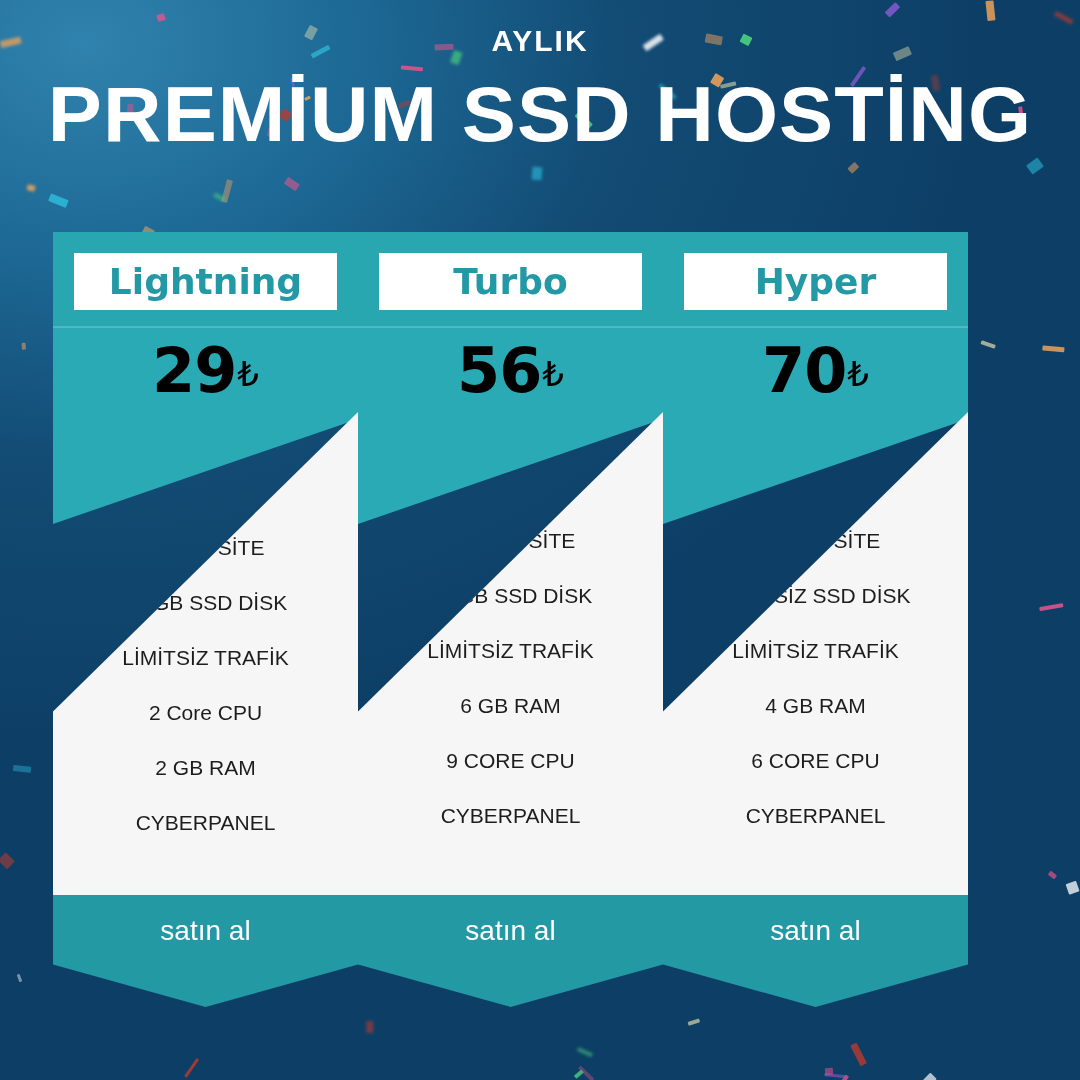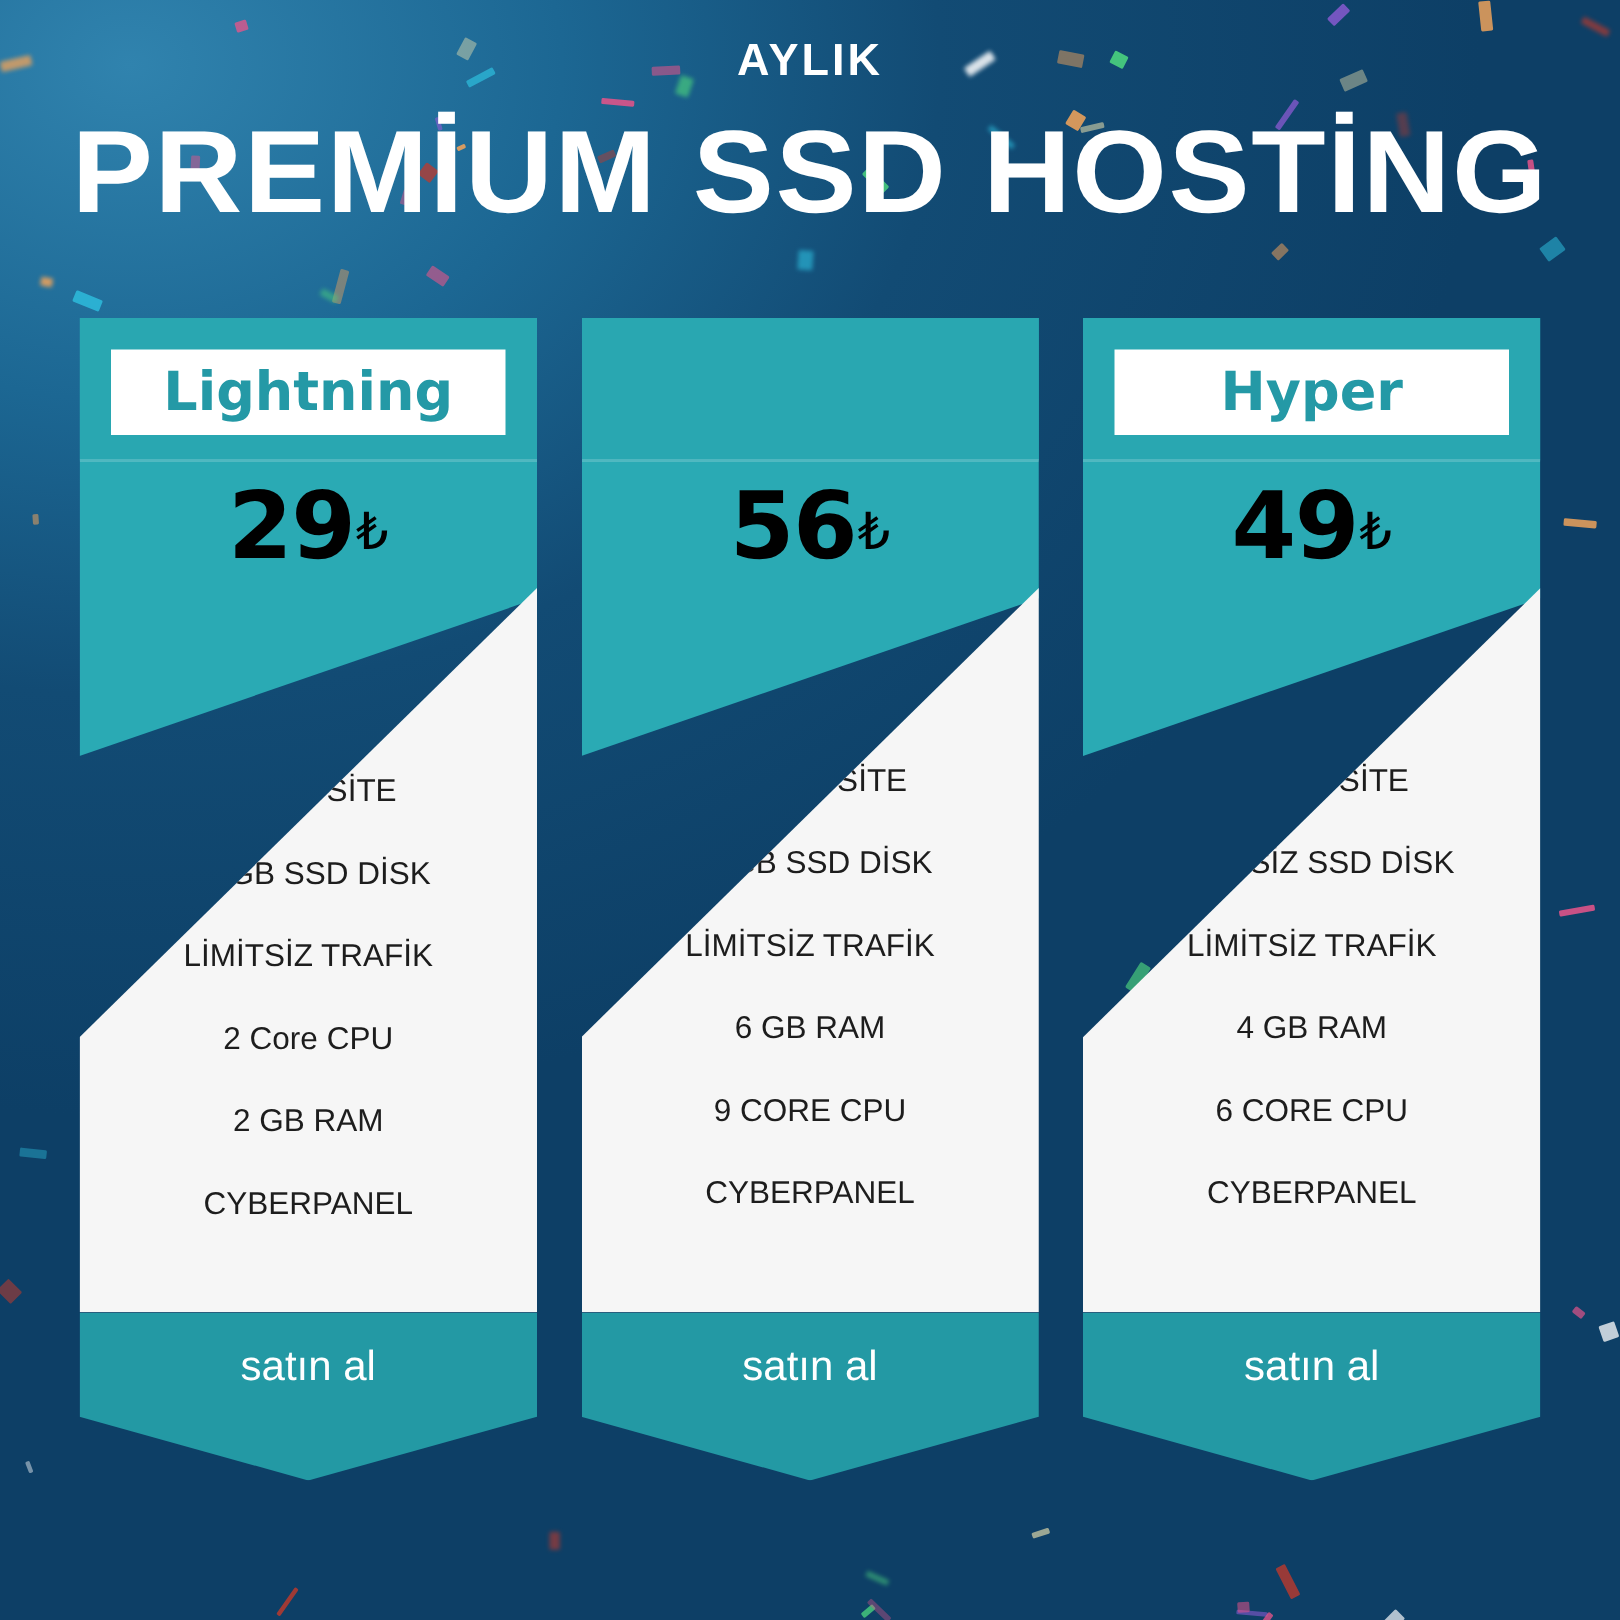--- a/index.html
+++ b/index.html
@@ -60,25 +60,24 @@
     color: #ffffff;
     line-height: 1.05;
     transform: scaleX(1.04);
     white-space: nowrap;
   }
 
   
   .cards {
     position: absolute;
     left: 53px;
-    top: 212px;
+    top: 232px;
     width: 974px;
     height: 790px;
     display: flex;
-    justify-content: space-between;
     z-index: 4;
   }
   .card {
     position: relative;
     width: 305px;
     height: 790px;
   }
 
   
   .card-top {
@@ -299,20 +298,23 @@
       </div>
       <div class="buy">
         <span>satın al</span>
       </div>
     </div>
 
     <div class="card c2">
       <div class="card-top">
         <div class="card-top-inner"></div>
         <div class="divider"></div>
+        <div class="name-band">
+          <span>Turbo</span>
+        </div>
         <div class="price">
           <span class="amount">56</span><span class="cur">₺</span>
         </div>
       </div>
       <div class="features">
         <ul>
           <li>10 WEB SİTE</li>
           <li>40 GB SSD DİSK</li>
           <li>LİMİTSİZ TRAFİK</li>
           <li>6 GB RAM</li>
@@ -326,21 +328,21 @@
     </div>
 
     <div class="card c3">
       <div class="card-top">
         <div class="card-top-inner"></div>
         <div class="divider"></div>
         <div class="name-band">
           <span>Hyper</span>
         </div>
         <div class="price">
-          <span class="amount">49</span><span class="cur">₺</span>
+          <span class="amount">70</span><span class="cur">₺</span>
         </div>
       </div>
       <div class="features">
         <ul>
           <li>15 WEB SİTE</li>
           <li>LİMİTSİZ SSD DİSK</li>
           <li>LİMİTSİZ TRAFİK</li>
           <li>4 GB RAM</li>
           <li>6 CORE CPU</li>
           <li>CYBERPANEL</li>

